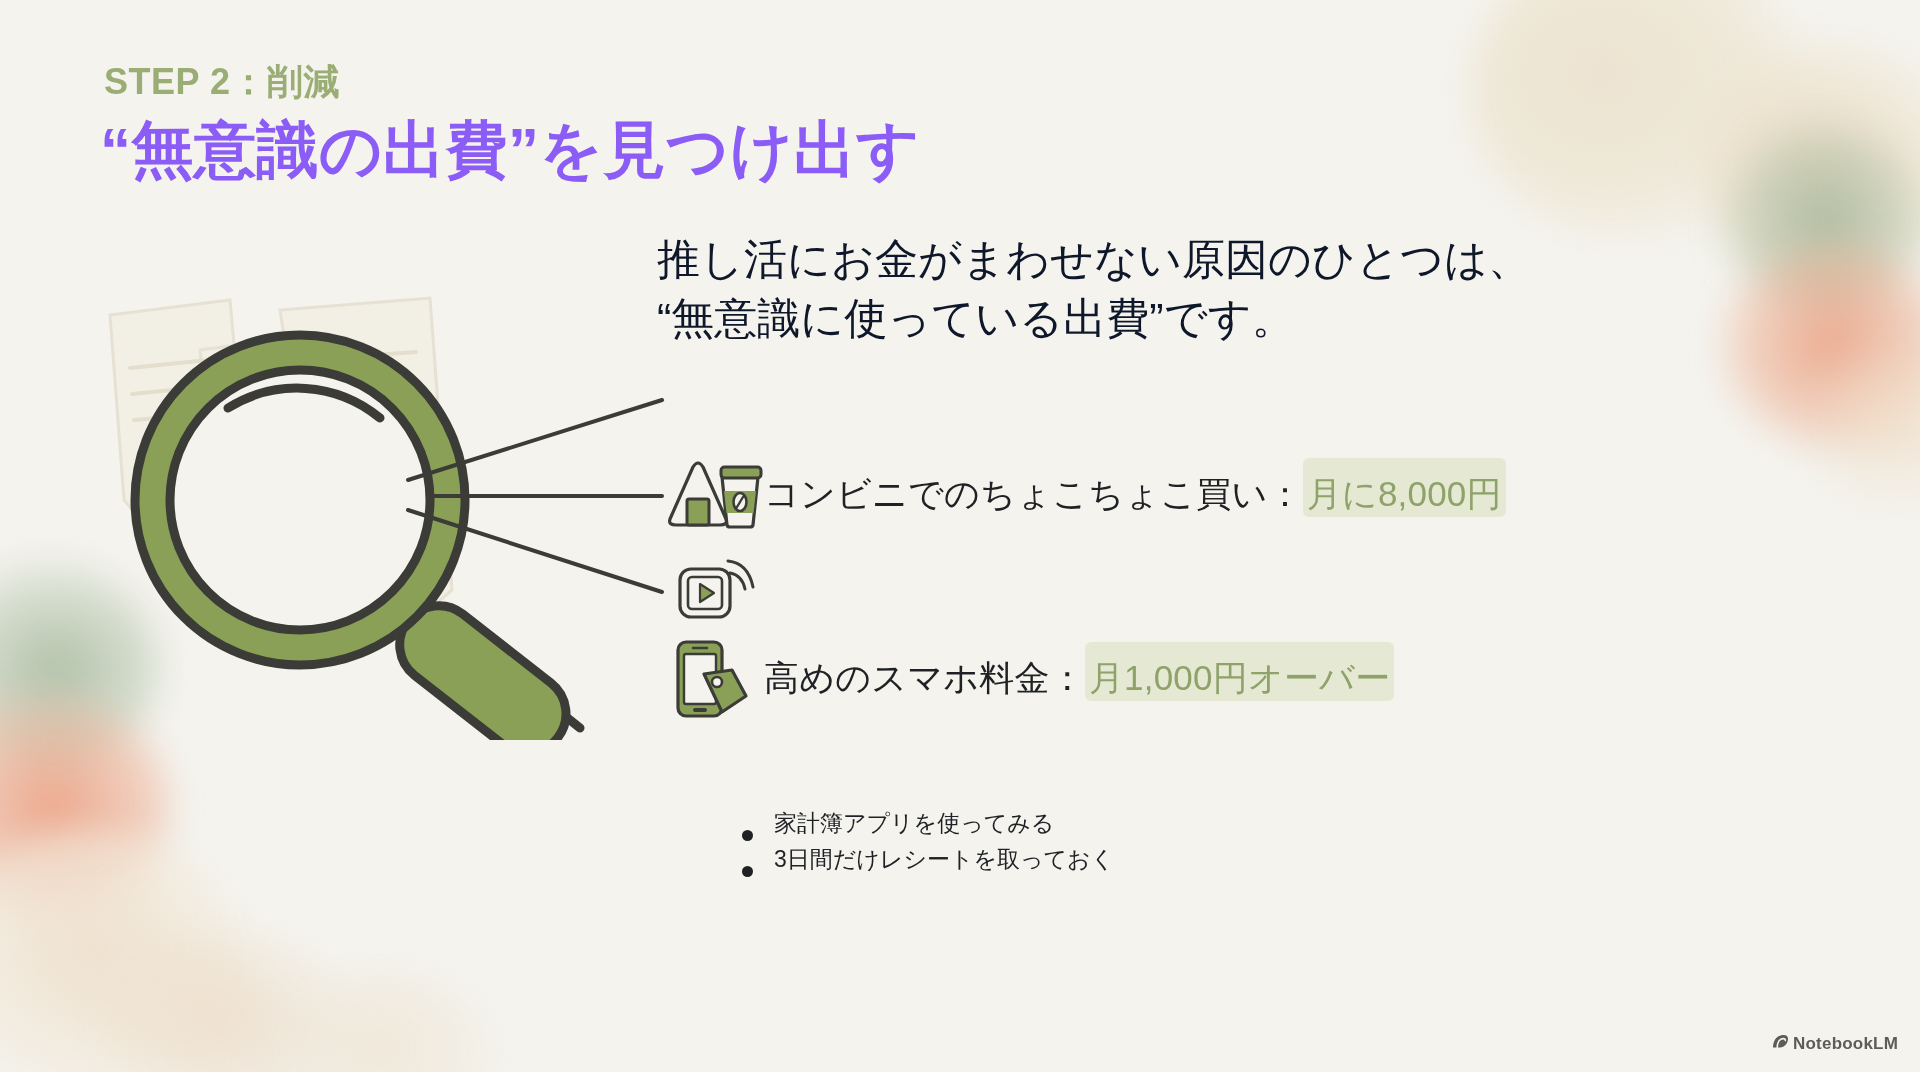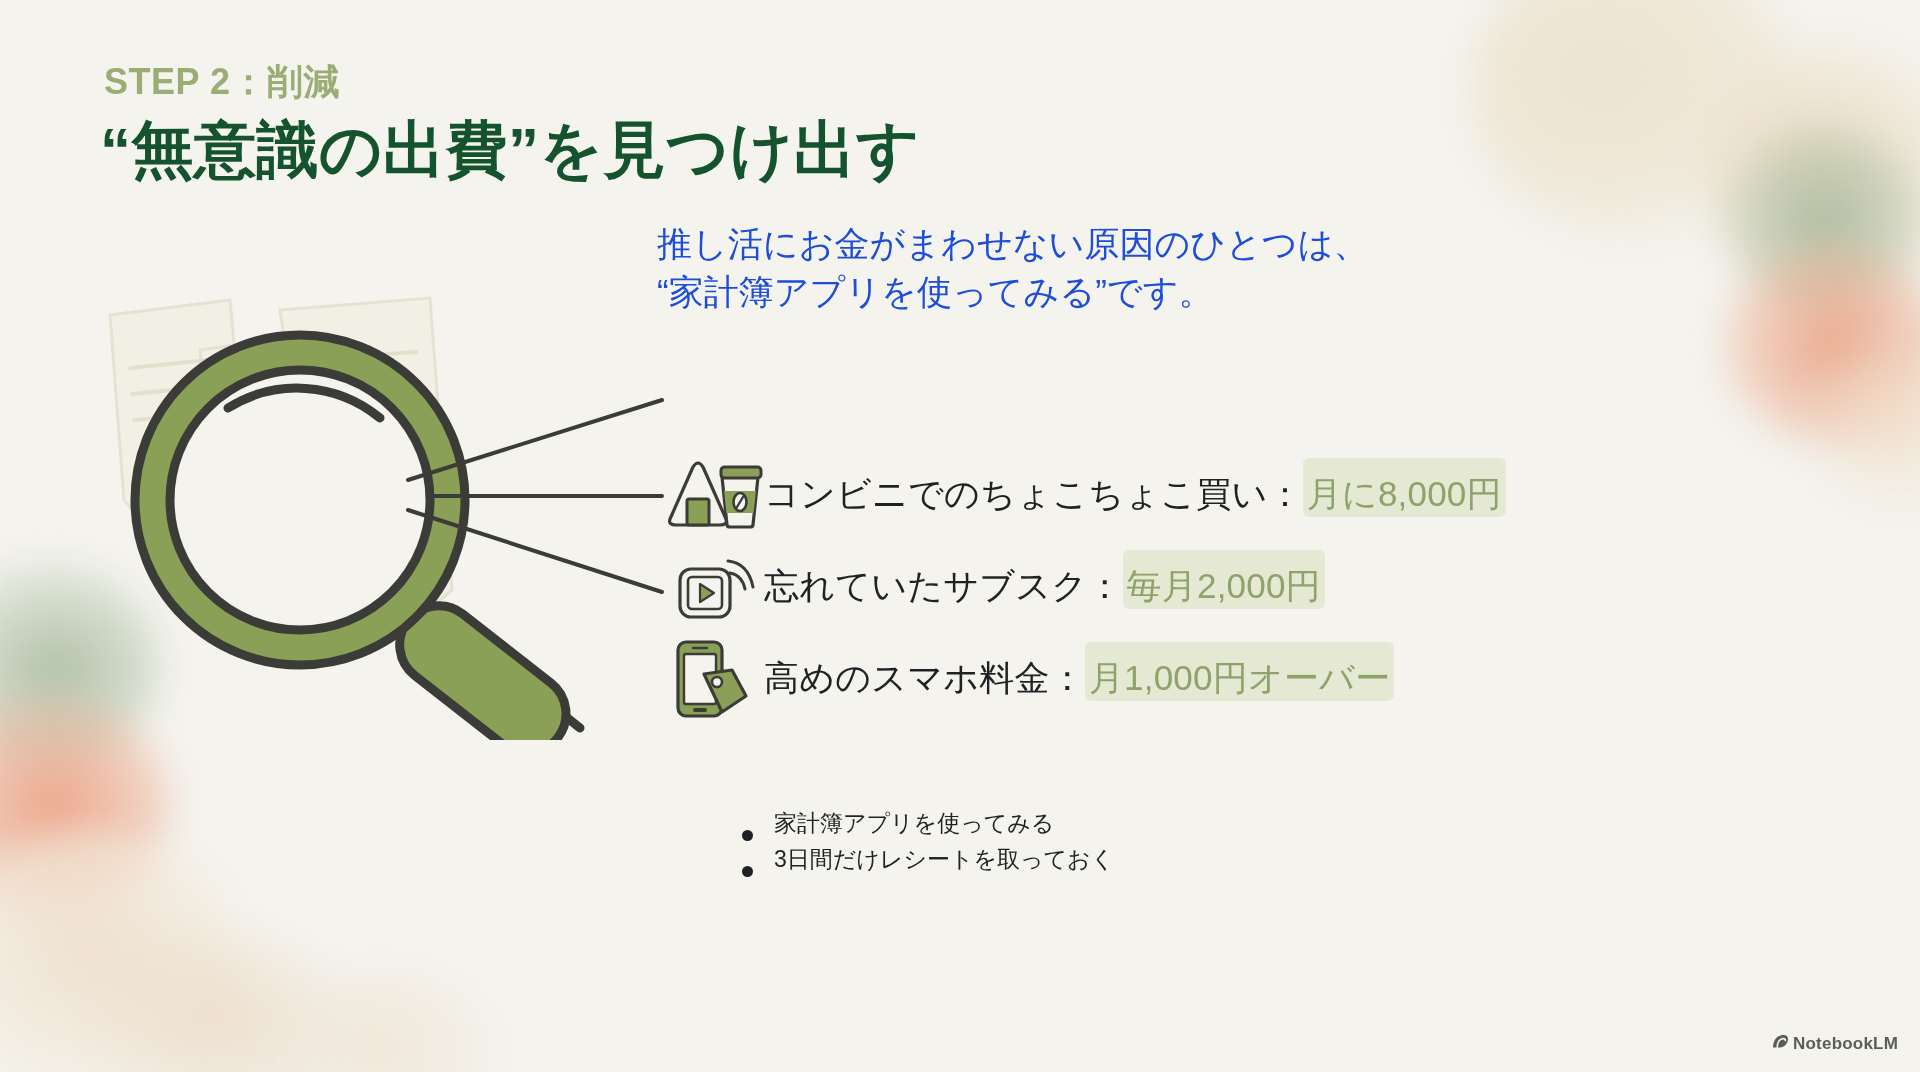--- a/index.html
+++ b/index.html
@@ -42,28 +42,28 @@
   
   .step-label {
     position: absolute; left: 104px; top: 58px;
     font-size: 36px; font-weight: 700; letter-spacing: .5px;
     color: #9aad74;
     white-space: nowrap;
   }
   .main-title {
     position: absolute; left: 100px; top: 108px;
     font-size: 62px; font-weight: 700; letter-spacing: .5px;
-    color: #14532d;
+    color: #8b5cf6;
     white-space: nowrap;
   }
 
   
   .intro {
-    position: absolute; left: 657px; top: 220px;
-    font-size: 35px; line-height: 1.38; color: #1d4ed8; font-weight: 500;
+    position: absolute; left: 657px; top: 230px;
+    font-size: 43px; line-height: 1.38; color: #0f172a; font-weight: 500;
   }
   .intro div { white-space: nowrap; }
 
   
   .illus { position: absolute; left: 80px; top: 290px; width: 580px; height: 450px; }
   .illus svg { display: block; }
 
   
   .connectors { position: absolute; left: 380px; top: 380px; width: 300px; height: 250px; }
 
@@ -116,21 +116,21 @@
   <div class="blob blob-l2"></div>
   <div class="blob blob-l3"></div>
   <div class="blob blob-l4"></div>
   <div class="blob blob-b1"></div>
 
   <div class="step-label">STEP 2：削減</div>
   <h1 class="main-title">“無意識の出費”を見つけ出す</h1>
 
   <div class="intro">
     <div>推し活にお金がまわせない原因のひとつは、</div>
-    <div>“家計簿アプリを使ってみる”です。</div>
+    <div>“無意識に使っている出費”です。</div>
   </div>
 
   <div class="illus">
     <svg width="580" height="450" viewBox="0 0 580 450" fill="none">
 
       <g stroke="#e6e1d2" stroke-width="3" fill="#f2efe4" opacity=".95">
         <path d="M30 25 L150 10 L168 210 L150 222 L134 208 L118 222 L102 208 L86 222 L70 208 L54 222 L44 210 Z"></path>
         <path d="M120 60 L250 42 L272 330 L256 344 L240 330 L224 344 L208 330 L192 344 L176 330 L160 344 L146 332 Z"></path>
         <path d="M200 20 L350 8 L372 300 L356 314 L340 300 L324 314 L308 300 L292 314 L276 300 L260 314 L244 302 Z"></path>
       </g>
@@ -203,23 +203,20 @@
     <div class="row">
       <span class="row-icon">
         <svg width="104" height="74" viewBox="0 0 104 74" fill="none">
           <rect x="20" y="20" width="50" height="48" rx="11" fill="#f4f3ed" stroke="#3b3b38" stroke-width="3.2"></rect>
           <rect x="28" y="28" width="34" height="32" rx="4" fill="#f4f3ed" stroke="#3b3b38" stroke-width="2.6"></rect>
           <path d="M40 35 L54 44 L40 53 Z" fill="#8aa056" stroke="#3b3b38" stroke-width="2.2" stroke-linejoin="round"></path>
           <path d="M70 24 Q82 26 85 40" stroke="#3b3b38" stroke-width="3" fill="none" stroke-linecap="round"></path>
           <path d="M68 12 Q88 14 93 38" stroke="#3b3b38" stroke-width="3" fill="none" stroke-linecap="round"></path>
         </svg>
       </span>
-      <span class="row-text">
-        <span>忘れていたサブスク：</span><span class="hl">毎月2,000円</span>
-      </span>
     </div>
 
     <div class="row">
       <span class="row-icon">
         <svg width="104" height="84" viewBox="0 0 104 84" fill="none">
           <rect x="18" y="6" width="44" height="74" rx="8" fill="#8aa056" stroke="#3b3b38" stroke-width="3.2"></rect>
           <rect x="24" y="18" width="32" height="50" rx="2" fill="#f4f3ed" stroke="#3b3b38" stroke-width="2.4"></rect>
           <line x1="33" y1="12" x2="47" y2="12" stroke="#3b3b38" stroke-width="2.4" stroke-linecap="round"></line>
           <rect x="33" y="72" width="14" height="4" rx="2" fill="#3b3b38"></rect>
           <path d="M44 38 L72 34 L86 60 L62 76 Z" fill="#8aa056" stroke="#3b3b38" stroke-width="3.2" stroke-linejoin="round"></path>

